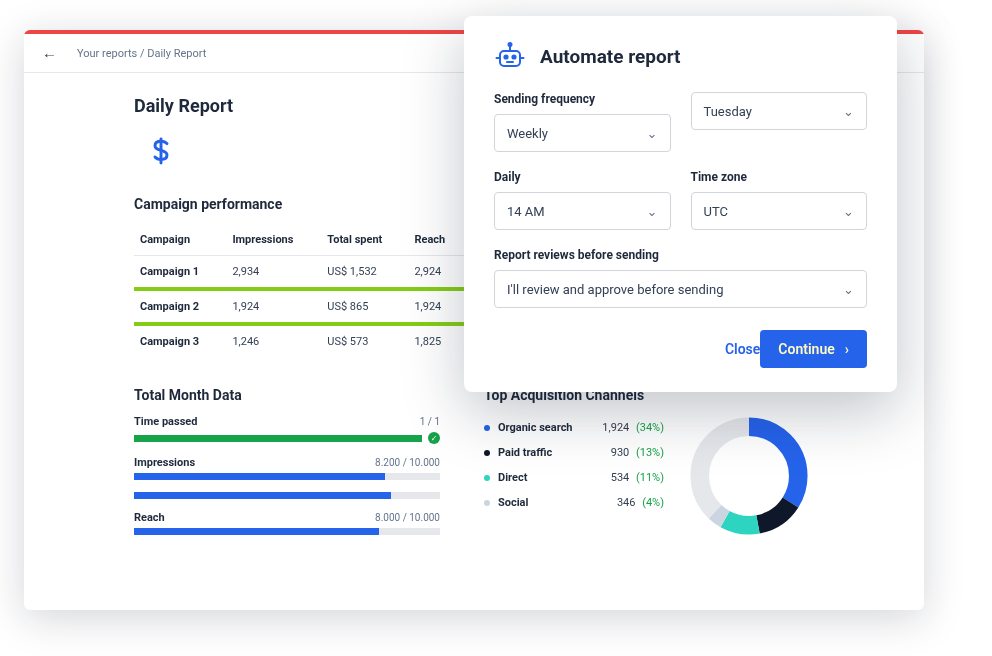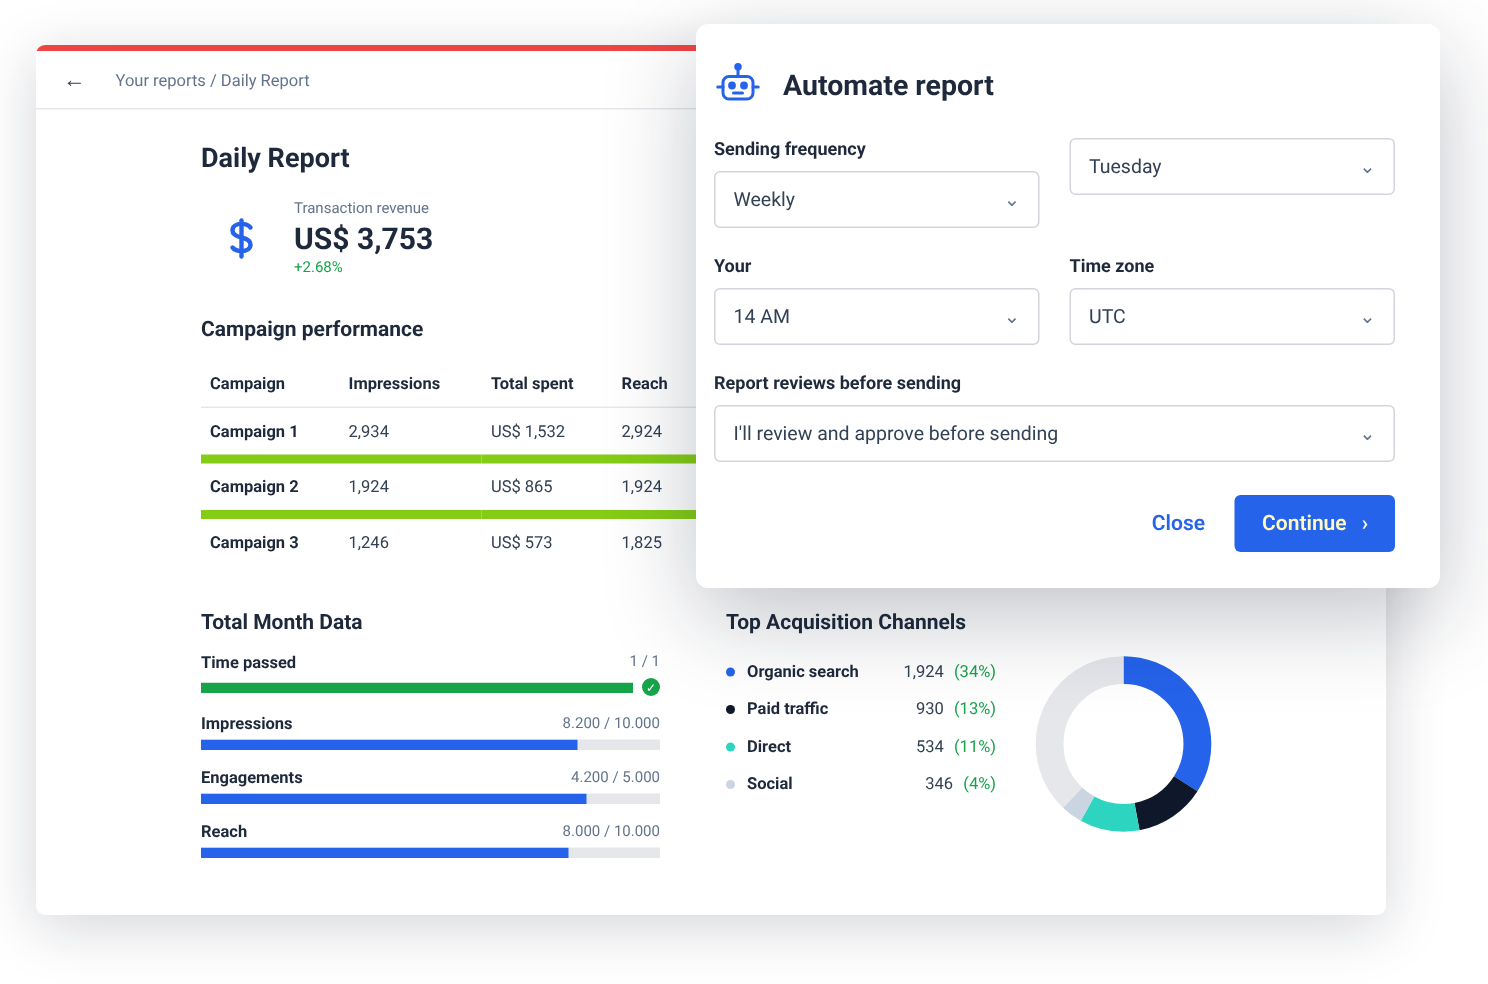--- a/index.html
+++ b/index.html
@@ -104,21 +104,21 @@
       font-weight: 700;
       color: #1e293b;
       padding: 9px 6px;
       border-bottom: 1px solid #e5e7eb;
       margin-left: 20px;
     }
     .perf-table td {
       font-size: 11px;
       color: #334155;
       padding: 9px 6px;
-      border-bottom: 6px solid #84cc16;
+      border-bottom: 4px solid #84cc16;
     }
     .perf-table tr:last-child td { border-bottom: none; }
     .perf-table td:first-child { font-weight: 700; color: #1e293b; }
     .bottom-row {
       display: flex;
       gap: 44px;
     }
     .progress-section {
       width: 320px;
     }
@@ -207,25 +207,25 @@
       margin-left: -10px;
       margin-top: -4px;
     }
     .donut-wrap svg { width: 100%; height: 100%; transform: rotate(-90deg); }
 
     
     .modal {
       position: absolute;
       left: 464px;
       top: 16px;
-      width: 496px;
+      width: 433px;
       background: #fff;
       border-radius: 8px;
       box-shadow: 0 20px 60px rgba(15, 23, 42, 0.25);
-      padding: 24px 30px 24px 12px;
+      padding: 24px 30px 24px 30px;
     }
     .modal-header {
       display: flex;
       align-items: center;
       gap: 14px;
       margin-bottom: 20px;
     }
     .robot-icon {
       width: 32px;
       height: 32px;
@@ -262,21 +262,20 @@
       color: #334155;
       cursor: pointer;
       background: #fff;
     }
     .select .chev { color: #64748b; }
     .full-row { grid-column: 1 / -1; }
     .modal-footer {
       display: flex;
       justify-content: flex-end;
       align-items: center;
-      gap: 20px;
       margin-top: 22px;
     }
     .btn-close {
       background: none;
       border: none;
       color: #2563eb;
       font-size: 14px;
       font-weight: 600;
       cursor: pointer;
     }
@@ -305,25 +304,20 @@
   </div>
   <div class="report-body">
     <h1 class="page-title">Daily Report</h1>
 
     <div class="revenue-row">
       <div class="dollar-icon">
         <svg viewBox="0 0 24 24" fill="none" stroke="currentColor" stroke-width="2.2" stroke-linecap="round">
           <path d="M12 3v18"></path>
           <path d="M16.5 6.5c-1-1.2-2.5-1.8-4.5-1.8-2.8 0-4.5 1.3-4.5 3.3 0 2.2 2 2.9 4.5 3.5 2.5.6 4.5 1.3 4.5 3.5 0 2-1.7 3.3-4.5 3.3-2 0-3.5-.6-4.5-1.8"></path>
         </svg>
-      </div>
-      <div>
-        <div class="rev-label">Transaction revenue</div>
-        <div class="rev-value">US$ 3,753</div>
-        <div class="rev-delta">+2.68%</div>
       </div>
     </div>
 
     <div class="section-title">Campaign performance</div>
     <table class="perf-table">
       <thead>
         <tr>
           <th>Campaign</th>
           <th>Impressions</th>
           <th>Total spent</th>
@@ -373,24 +367,20 @@
                 <span>Impressions</span>
                 <span class="count">8.200 / 10.000</span>
               </div>
               <div class="progress-bar-wrap">
                 <div class="progress-bar">
                   <div class="progress-fill fill-blue" style="width: 82%;"></div>
                 </div>
               </div>
             </div>
             <div class="progress-item">
-              <div class="progress-head">
-                <span>Engagements</span>
-                <span class="count">4.200 / 5.000</span>
-              </div>
               <div class="progress-bar-wrap">
                 <div class="progress-bar">
                   <div class="progress-fill fill-blue" style="width: 84%;"></div>
                 </div>
               </div>
             </div>
             <div class="progress-item">
               <div class="progress-head">
                 <span>Reach</span>
                 <span class="count">8.000 / 10.000</span>
@@ -470,21 +460,21 @@
         <span class="chev">⌄</span>
       </div>
     </div>
     <div class="form-field">
       <div class="select">
         <span>Tuesday</span>
         <span class="chev">⌄</span>
       </div>
     </div>
     <div class="form-field">
-      <label>Your</label>
+      <label>Daily</label>
       <div class="select">
         <span>14 AM</span>
         <span class="chev">⌄</span>
       </div>
     </div>
     <div class="form-field">
       <label>Time zone</label>
       <div class="select">
         <span>UTC</span>
         <span class="chev">⌄</span>

